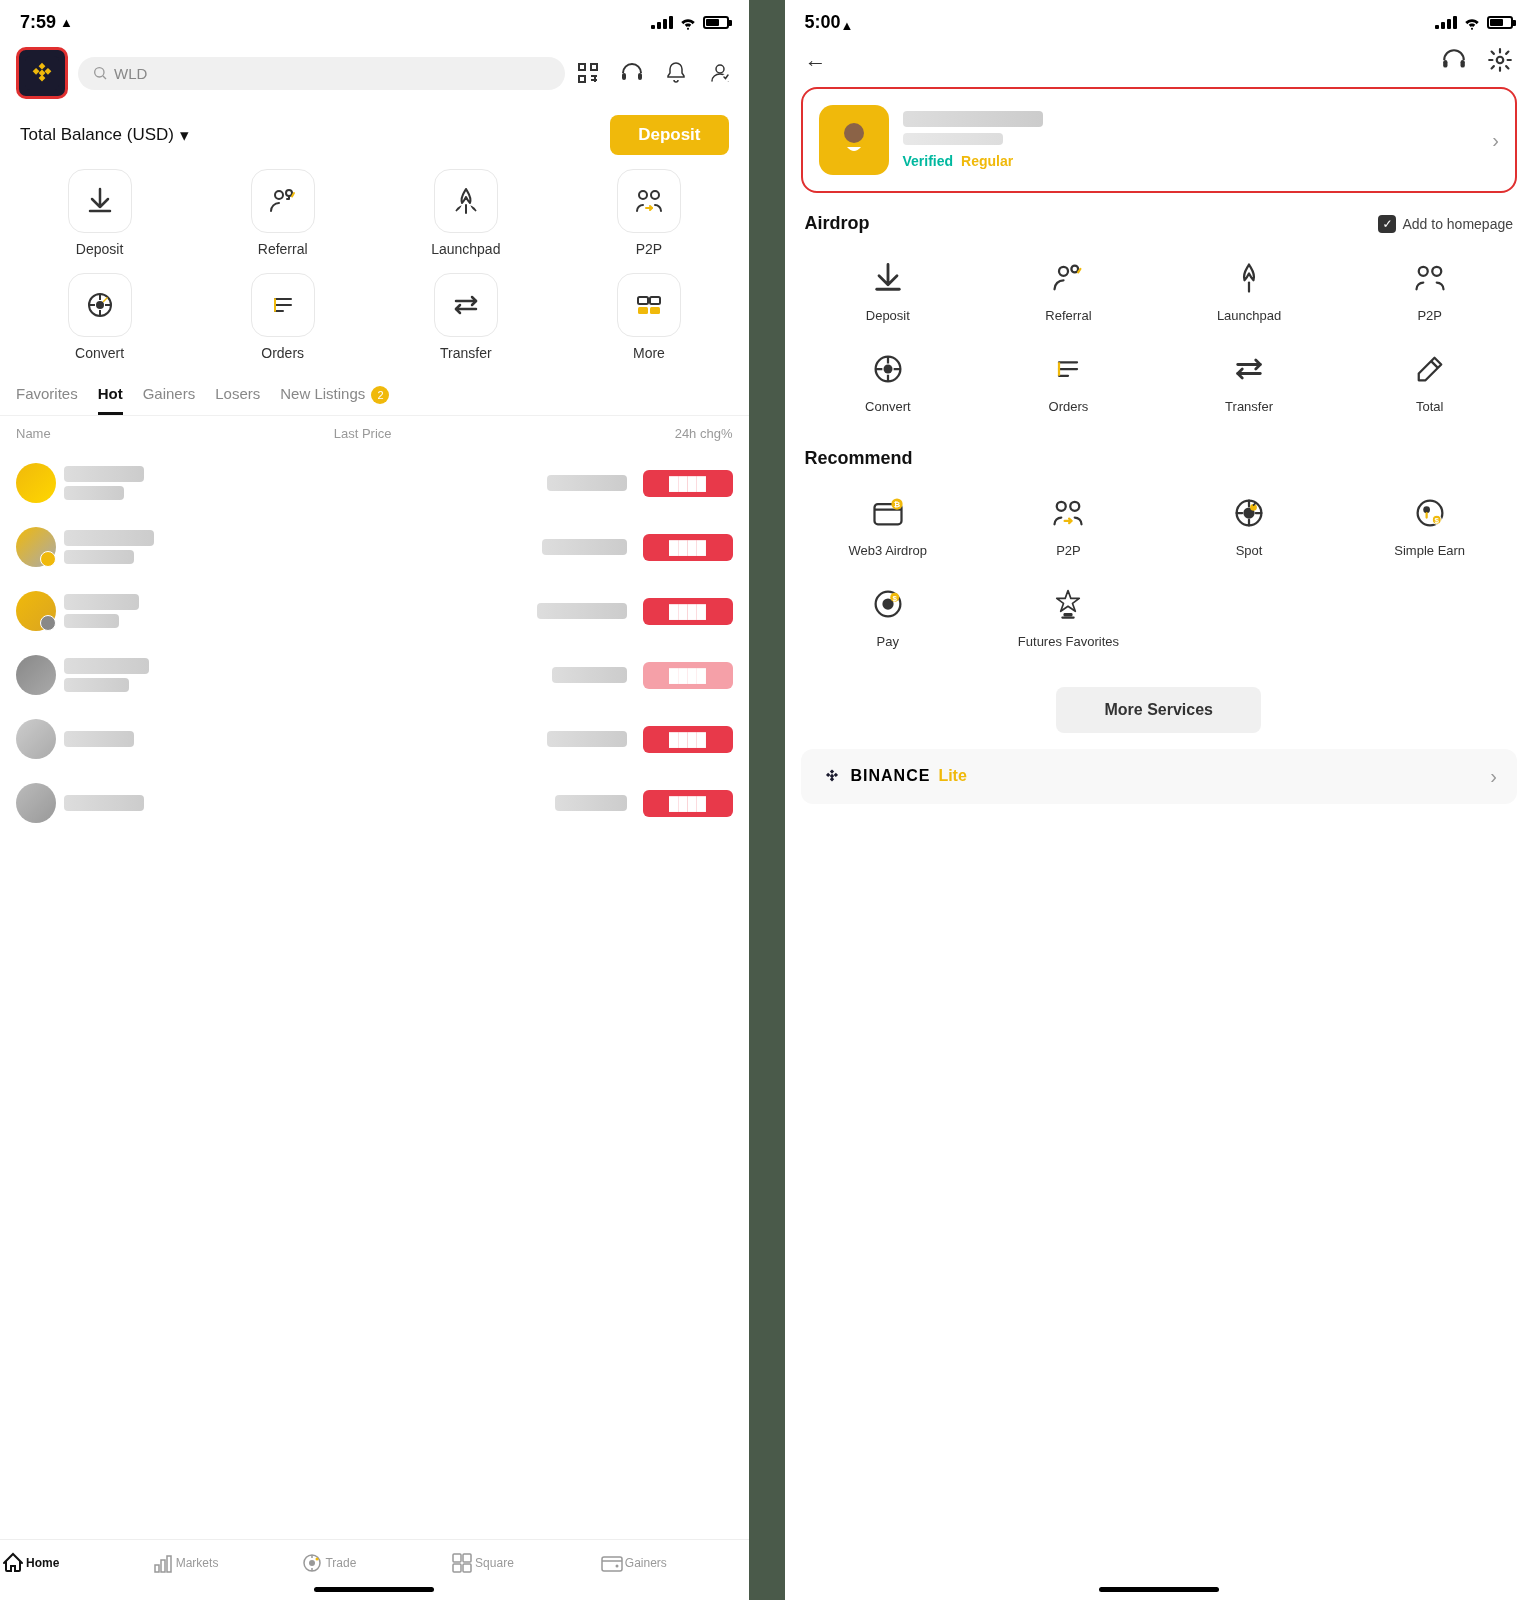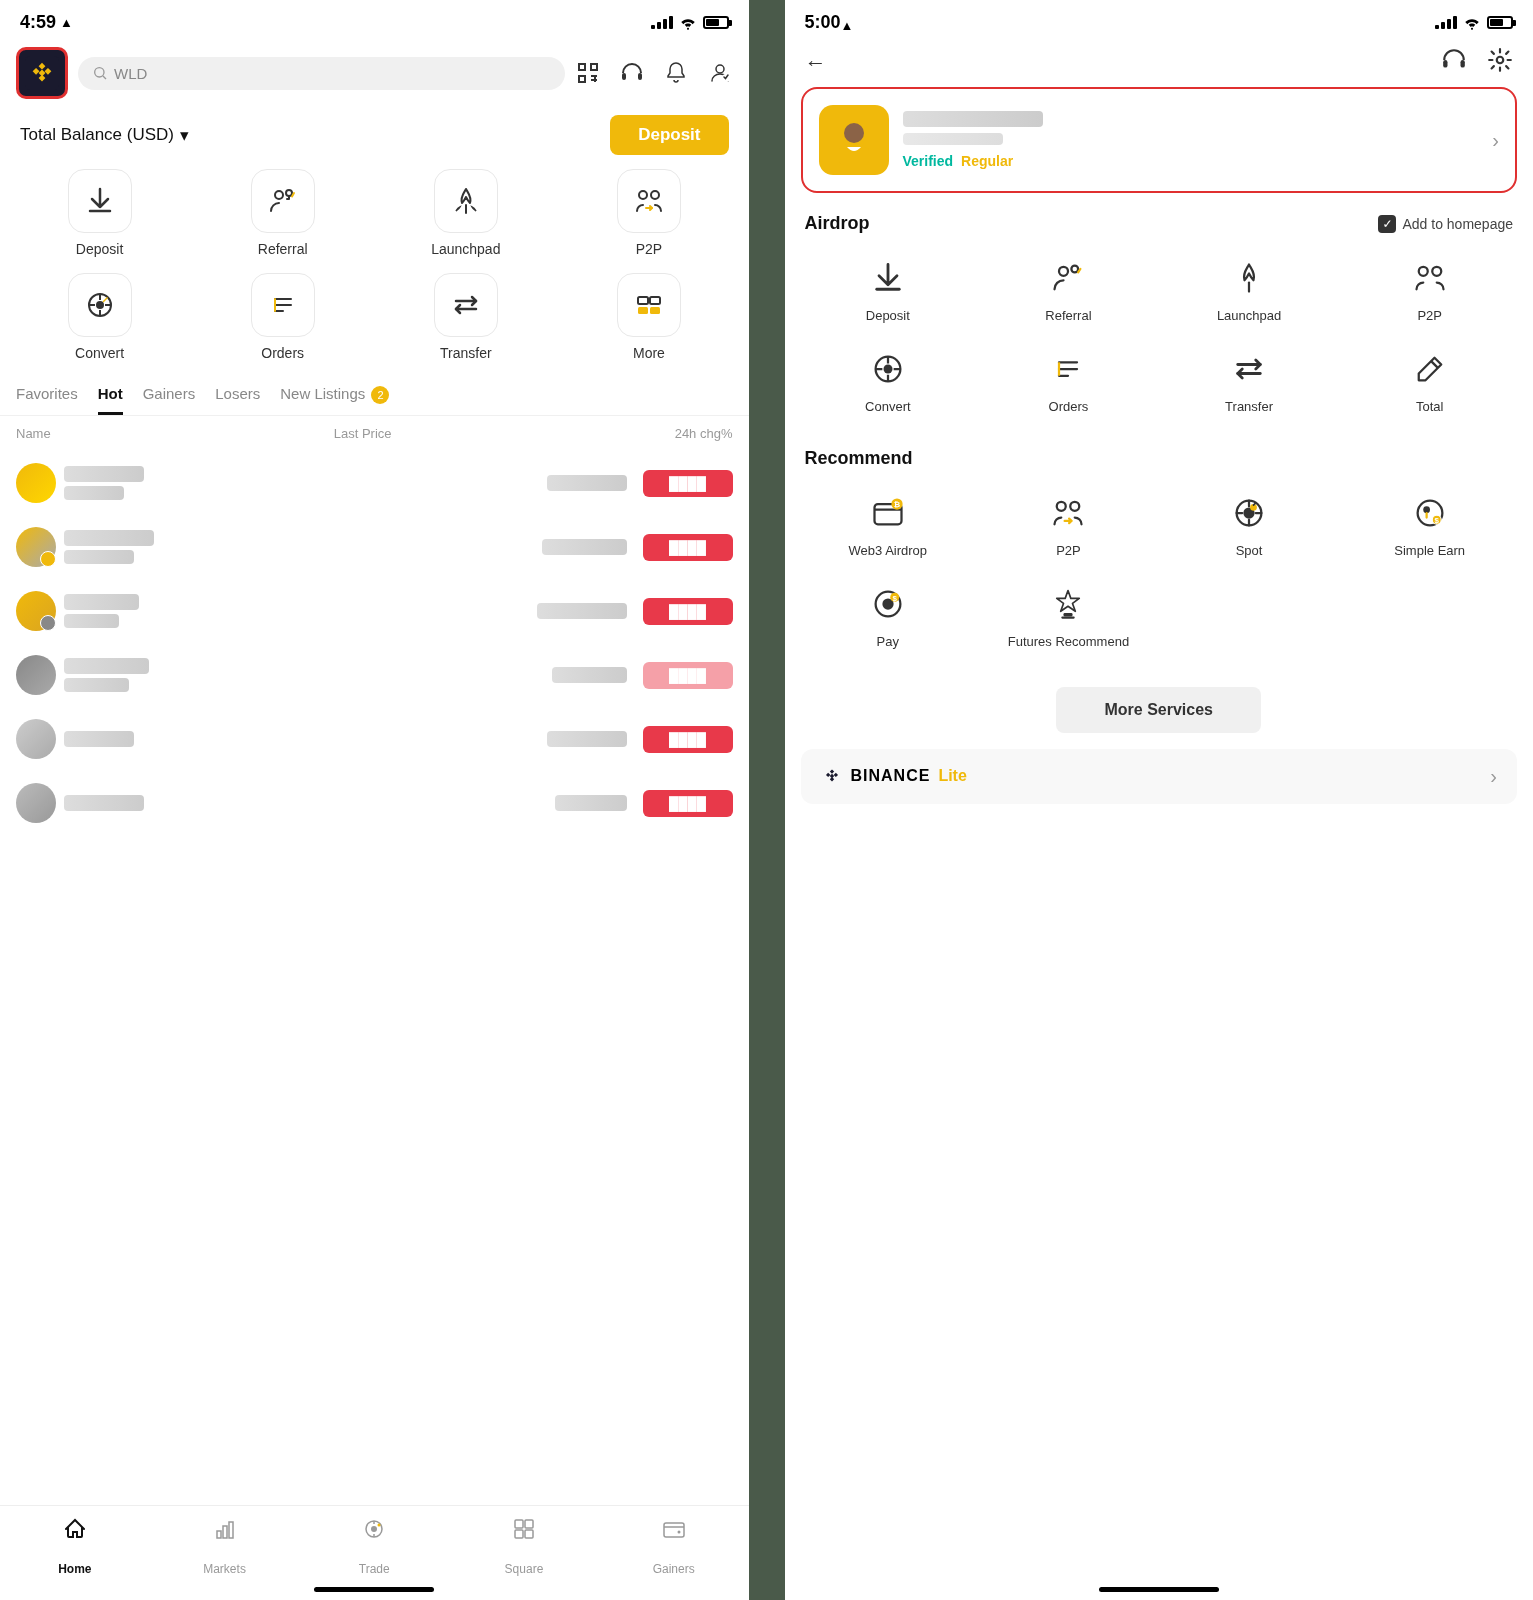--- a/index.html
+++ b/index.html
@@ -211,23 +211,23 @@
       bottom: 0;
       left: 0; right: 0;
       background: #fff;
       border-top: 1px solid #eee;
       display: flex;
       padding: 10px 0 24px;
     }
     .nav-item {
       flex: 1;
       display: flex;
-      flex-direction: column;
-      align-items: center;
-      gap: 20px;
+      flex-direction: row;
+      align-items: center;
+      gap: 0;
       font-size: 12px;
       color: #999;
     }
     .nav-item.active { color: #111; font-weight: 600; }
     .nav-icon { width: 26px; height: 26px; display: flex; align-items: center; justify-content: center; }
 
     
     .p2-header {
       display: flex;
       align-items: center;
@@ -353,21 +353,21 @@
   </style>
 </head>
 <body>
 
 <div class="phones-container">
 
   <div class="phone">
 
     <div class="status-bar">
       <div style="display:flex;align-items:center;gap:4px">
-        <span class="time">4:59</span>
+        <span class="time">7:59</span>
         <span style="font-size:13px">▲</span>
       </div>
       <div class="status-icons">
         <div class="signal-bars">
           <span style="height:4px"></span>
           <span style="height:7px"></span>
           <span style="height:10px"></span>
           <span style="height:13px"></span>
         </div>
         <svg width="18" height="14" viewBox="0 0 24 18">
@@ -959,21 +959,21 @@
       </div>
 
       <div class="service-item">
         <div class="service-icon">
           <svg width="36" height="36" viewBox="0 0 32 32">
             <path d="M16 4l2.5 7H26l-6 4.5 2.5 7L16 18l-6.5 4.5 2.5-7L6 11h7.5z" stroke="#333" stroke-width="1.5" fill="none" stroke-linejoin="round"></path>
             <rect x="12" y="24" width="8" height="3" rx="1" fill="#333"></rect>
             <rect x="10" y="27" width="12" height="2" rx="1" fill="#333"></rect>
           </svg>
         </div>
-        <span class="service-label">Futures Recommend</span>
+        <span class="service-label">Futures Favorites</span>
       </div>
     </div>
 
     <div style="text-align:center;padding:12px 16px 0">
       <button class="more-services-btn">More Services</button>
     </div>
 
     <div class="binance-lite-bar">
       <div class="binance-lite-logo">
         <svg width="22" height="22" viewBox="0 0 40 40">

